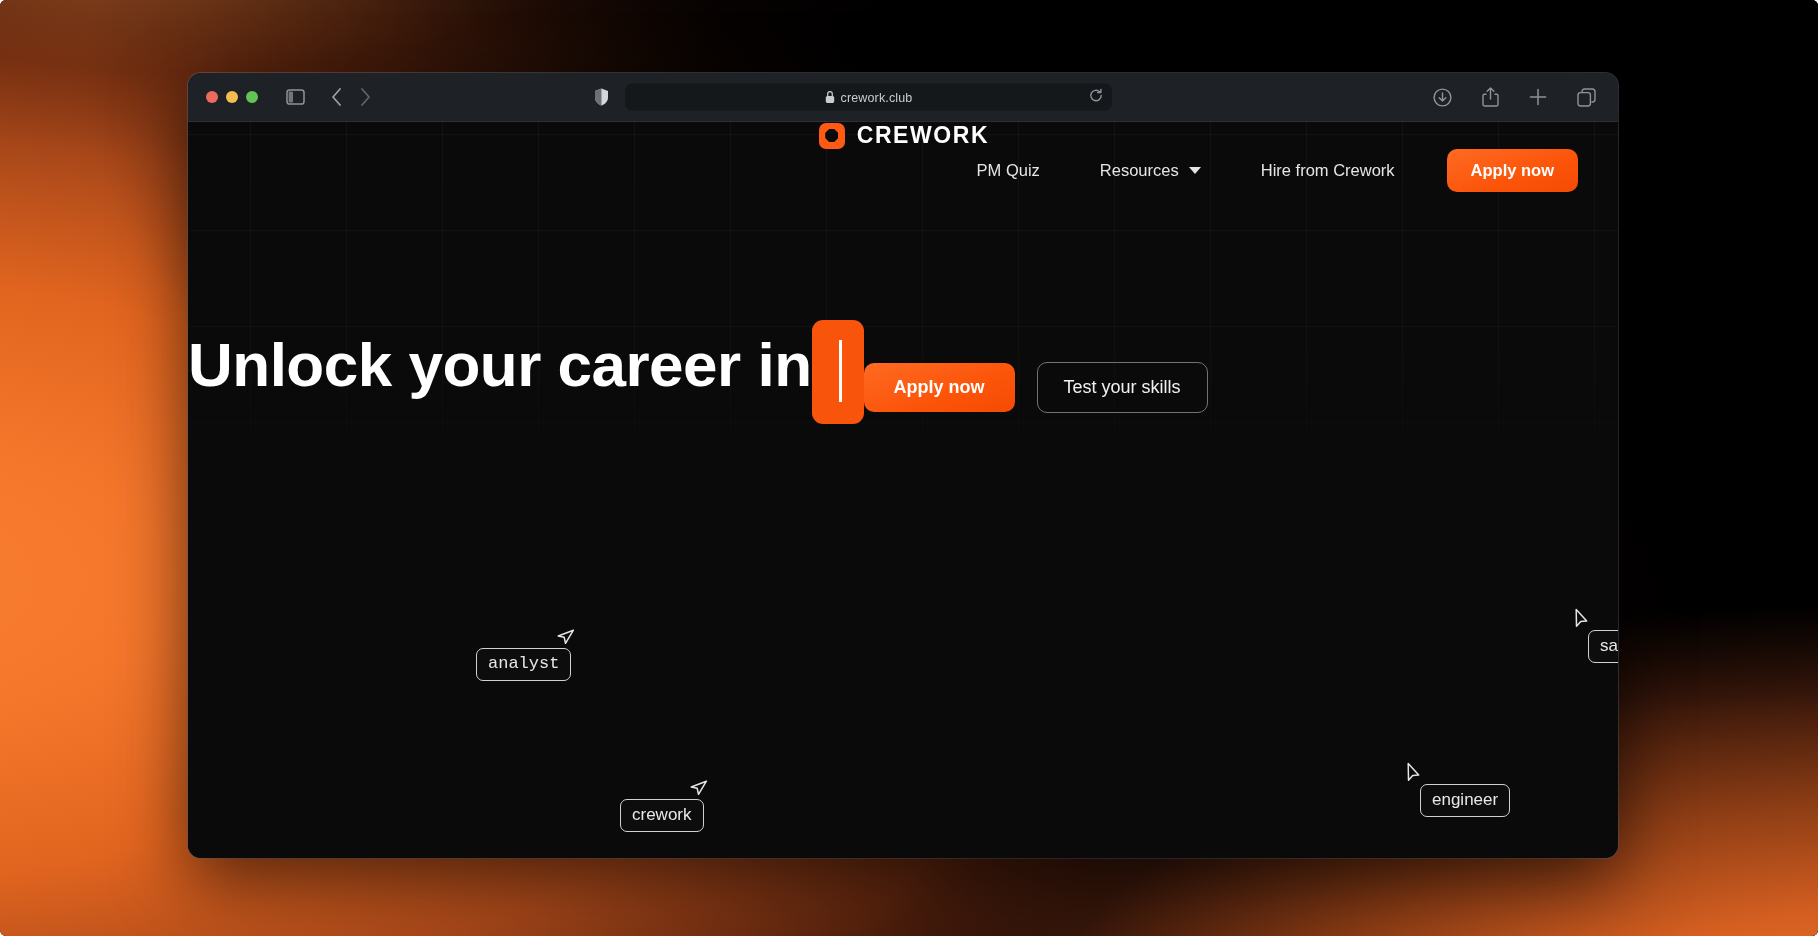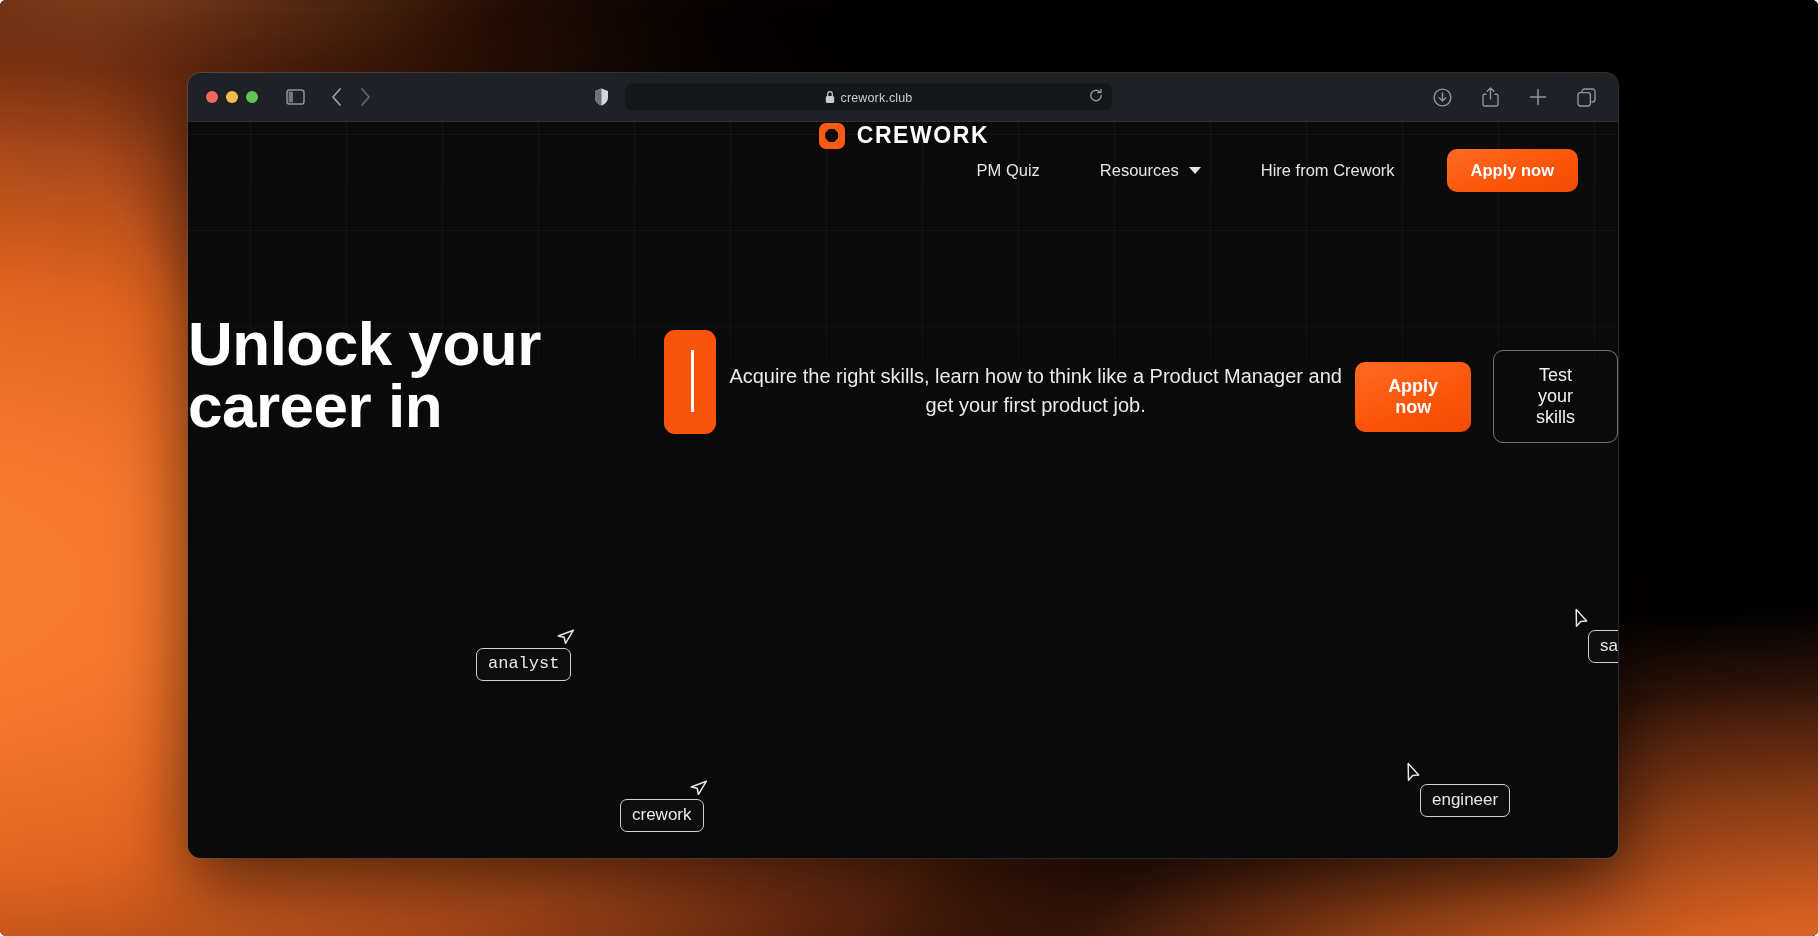--- a/index.html
+++ b/index.html
@@ -304,21 +304,20 @@
           </div>
           <button id="apply-nav">Apply now</button>
         </div>
       </div>
 
       <div id="hero">
         <div id="headline-1">Unlock your career in</div>
         <div id="headline-hl">
           <span id="type-caret"></span>
         </div>
-        <div id="subtitle">Acquire the right skills, learn how to think like a Product Manager and get your first product job.</div>
         <div id="cta-row">
           <button id="apply-hero">Apply now</button>
           <button id="test-hero">Test your skills</button>
         </div>
       </div>
 
       <div class="float-cursor fc-tr" id="fc-analyst">
         <span class="fc-arrow">
           <svg width="20" height="22" viewBox="0 0 20 22" fill="none">
             <path d="M18.4 2.2L3.2 8.0l6.0 1.3 1.3 6.0 7.9-13.1z" stroke="#e3e5e7" stroke-width="1.5" stroke-linejoin="round" fill="#0a0a0a"></path>

